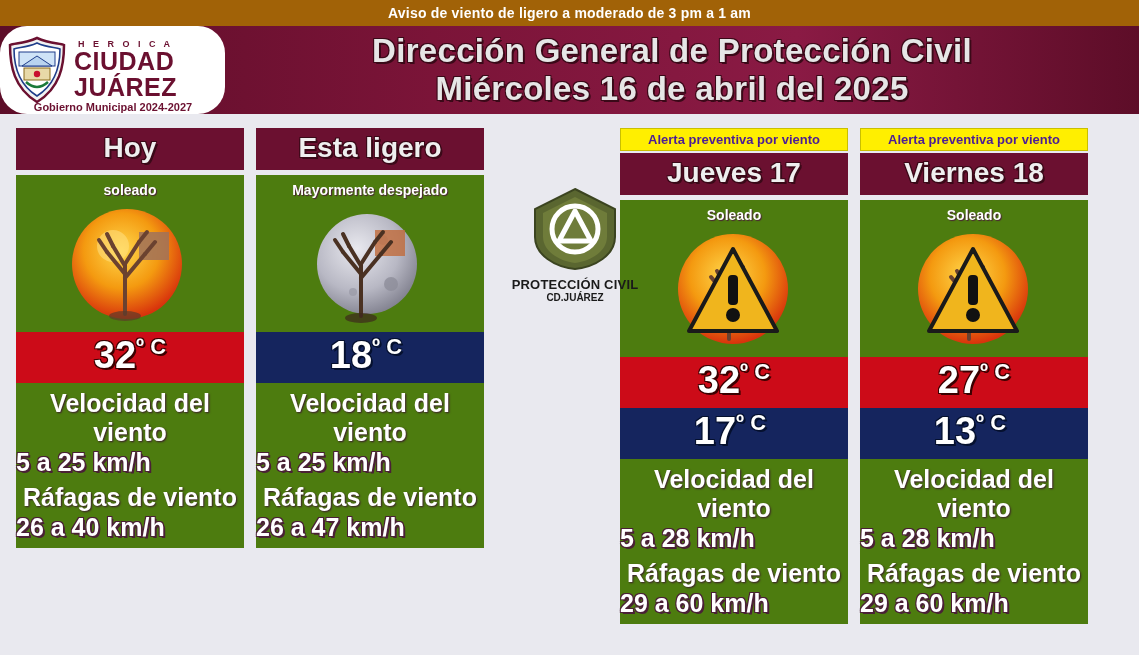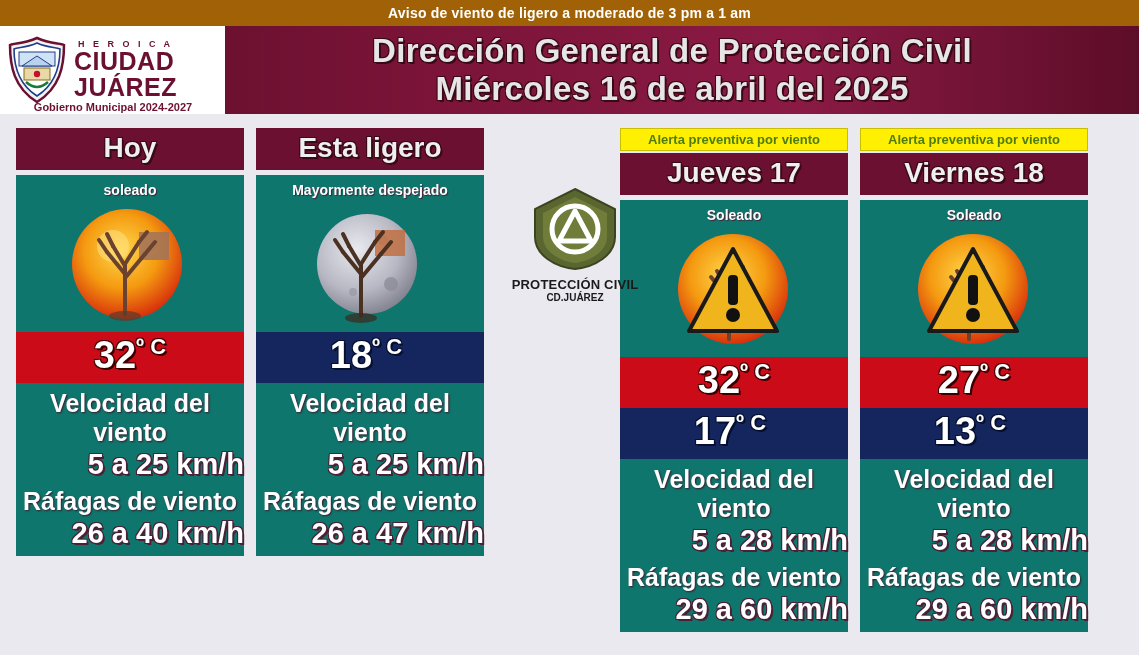--- a/index.html
+++ b/index.html
@@ -19,21 +19,21 @@
 
   
   .header{
     position:relative;height:88px;
     background:linear-gradient(90deg,#5d0d28 0%,#7b1438 38%,#8a1a44 70%,#5d0d28 100%);
     display:flex;align-items:center;
   }
   .crest-block{
     width:225px;height:88px;background:#ffffff;
     display:flex;align-items:center;justify-content:flex-start;
-    padding-left:6px;box-sizing:border-box;position:relative;
+    padding-left:6px;box-sizing:border-box;position:relative;border-radius:27px;
   }
   .crest{width:62px;height:68px;flex:0 0 auto;}
   .crest-text{margin-left:6px;line-height:1;}
   .heroica{
     font-size:9px;letter-spacing:3px;color:#6b1030;font-weight:bold;text-align:center;
   }
   .ciudad{
     font-size:25px;font-weight:bold;color:#6b1030;letter-spacing:.5px;line-height:1.02;
   }
   .juarez{
@@ -56,31 +56,31 @@
   .cards{
     position:relative;height:calc(655px - 26px - 88px);
     padding:14px 16px 0 16px;box-sizing:border-box;
     display:flex;align-items:flex-start;
   }
   .card{
     width:228px;margin-right:12px;position:relative;
   }
   .card.c3{margin-left:124px;}
   .alert-chip{
-    background:#ffef00;color:#4d7c0f;font-weight:bold;font-size:13px;
+    background:#ffef00;color:#4c1d95;font-weight:bold;font-size:13px;
     text-align:center;padding:3px 8px;border:1px solid #c9bf00;
     margin-bottom:2px;
   }
   .card-title{
     background:#6b1030;color:#efefef;text-align:center;
     font-weight:bold;font-size:28px;padding:4px 0 6px 0;
     text-shadow:2px 2px 0 #3a0918,-1px -1px 0 #3a0918,1px -1px 0 #3a0918,-1px 1px 0 #3a0918;
   }
   .card-body{
-    background:#0f766e;margin-top:5px;padding-bottom:6px;
+    background:#4d7c0f;margin-top:5px;padding-bottom:6px;
   }
   .cond{
     color:#ffffff;font-weight:bold;font-size:14px;text-align:center;
     padding:7px 4px 2px 4px;
     text-shadow:1px 1px 1px #4a2036;
   }
   .icon-wrap{height:132px;display:flex;align-items:center;justify-content:center;}
   .temp-hot{
     background:#cc0b18;color:#ffffff;text-align:center;
     font-weight:bold;font-size:38px;padding:2px 0 6px 0;
@@ -90,21 +90,21 @@
     background:#15255e;color:#ffffff;text-align:center;
     font-weight:bold;font-size:38px;padding:2px 8px 6px 0;
     text-shadow:2px 2px 0 #05102e,-1px -1px 0 #05102e,1px -1px 0 #05102e,-1px 1px 0 #05102e;
   }
   .deg{font-size:22px;vertical-align:super;}
   .wind-label{
     color:#ffffff;font-weight:bold;font-size:25px;text-align:center;padding-top:6px;
     text-shadow:1px 1px 2px #3b1a2c;
   }
   .wind-val{
-    color:#ffffff;font-weight:bold;font-size:29px;text-align:right;padding-top:1px;
+    color:#ffffff;font-weight:bold;font-size:25px;text-align:left;padding-top:1px;
     text-shadow:2px 2px 0 #4a2036,-1px -1px 0 #4a2036,1px -1px 0 #4a2036,-1px 1px 0 #4a2036;
   }
 
   
   .pc-logo{
     position:absolute;left:497px;top:185px;width:156px;text-align:center;
   }
   .pc-logo .pc-name{
     font-size:13px;font-weight:bold;color:#1a1a1a;letter-spacing:.2px;
   }

